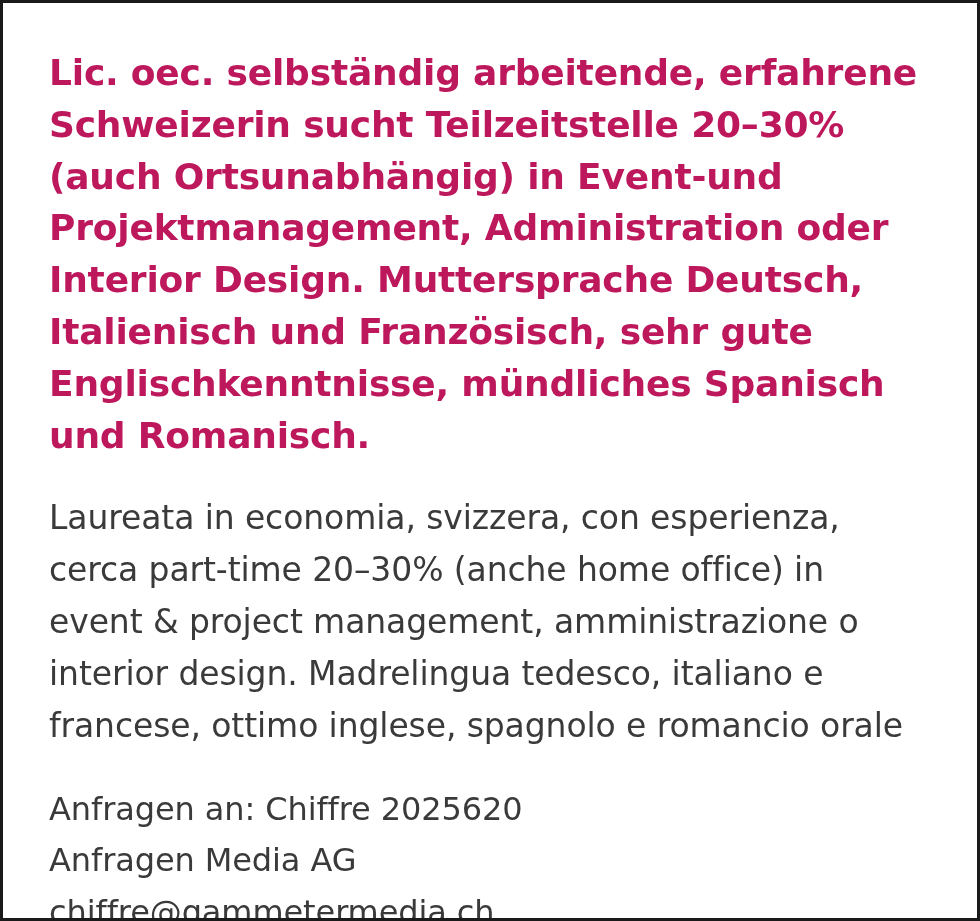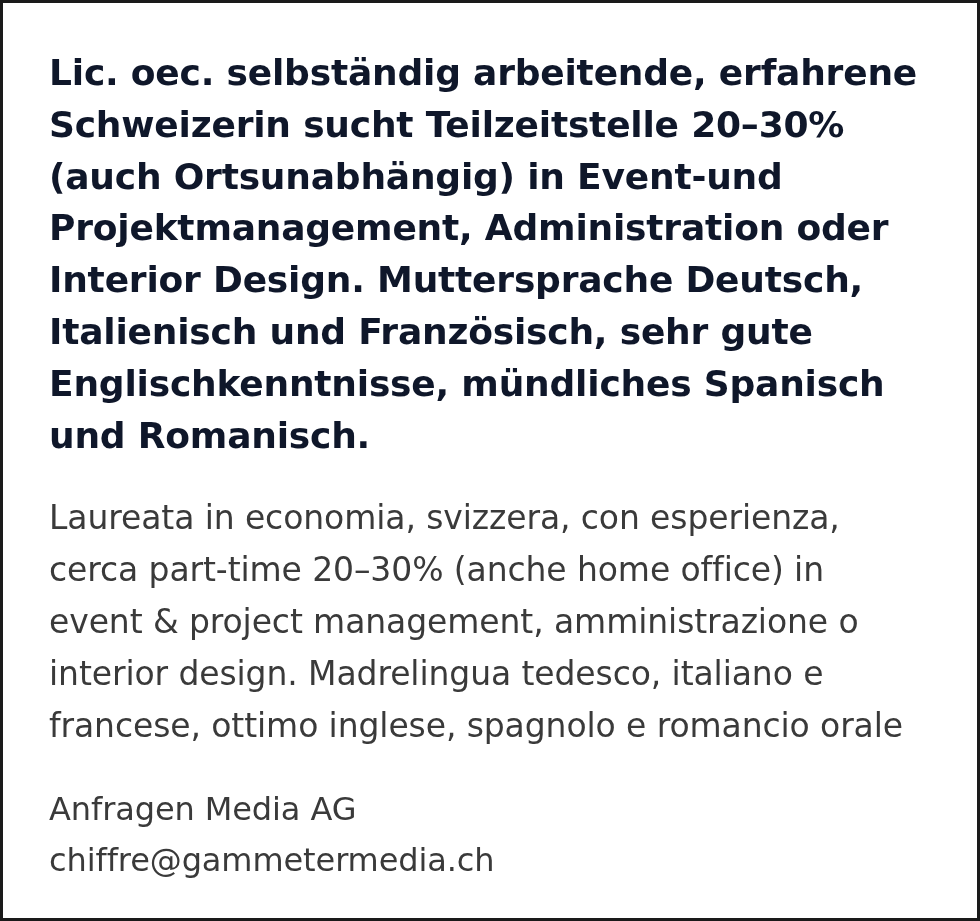--- a/index.html
+++ b/index.html
@@ -18,21 +18,21 @@
     border: 3px solid #1a1a1a;
     padding: 44px 46px 30px 46px;
     position: relative;
     overflow: hidden;
   }
   .headline {
     font-family: "DejaVu Sans", sans-serif;
     font-weight: bold;
     font-size: 36px;
     line-height: 1.44;
-    color: #0f172a;
+    color: #be185d;
     letter-spacing: -0.2px;
     margin: 0 0 30px 0;
     max-width: 900px;
   }
   .body-it {
     font-family: "DejaVu Sans", sans-serif;
     font-weight: normal;
     font-size: 33px;
     line-height: 1.58;
     color: #3a3a3a;
@@ -56,17 +56,18 @@
 </head>
 <body>
 
 <div class="ad">
 
   <p class="headline">Lic. oec. selbständig arbeitende, erfahrene Schweizerin sucht Teilzeitstelle 20–30% (auch Ortsunabhängig) in Event-und Projektmanagement, Administration oder Interior Design. Muttersprache Deutsch, Italienisch und Französisch, sehr gute Englischkenntnisse, mündliches Spanisch und Romanisch.</p>
 
   <p class="body-it">Laureata in economia, svizzera, con esperienza, cerca part-time 20–30% (anche home office) in event &amp; project management, amministrazione o interior design. Madrelingua tedesco, italiano e francese, ottimo inglese, spagnolo e romancio orale</p>
 
   <div class="contact">
+    <div>Anfragen an: Chiffre 2025620</div>
     <div>Anfragen Media AG</div>
     <div>chiffre@gammetermedia.ch</div>
   </div>
 
 </div>
 
 </body></html>

